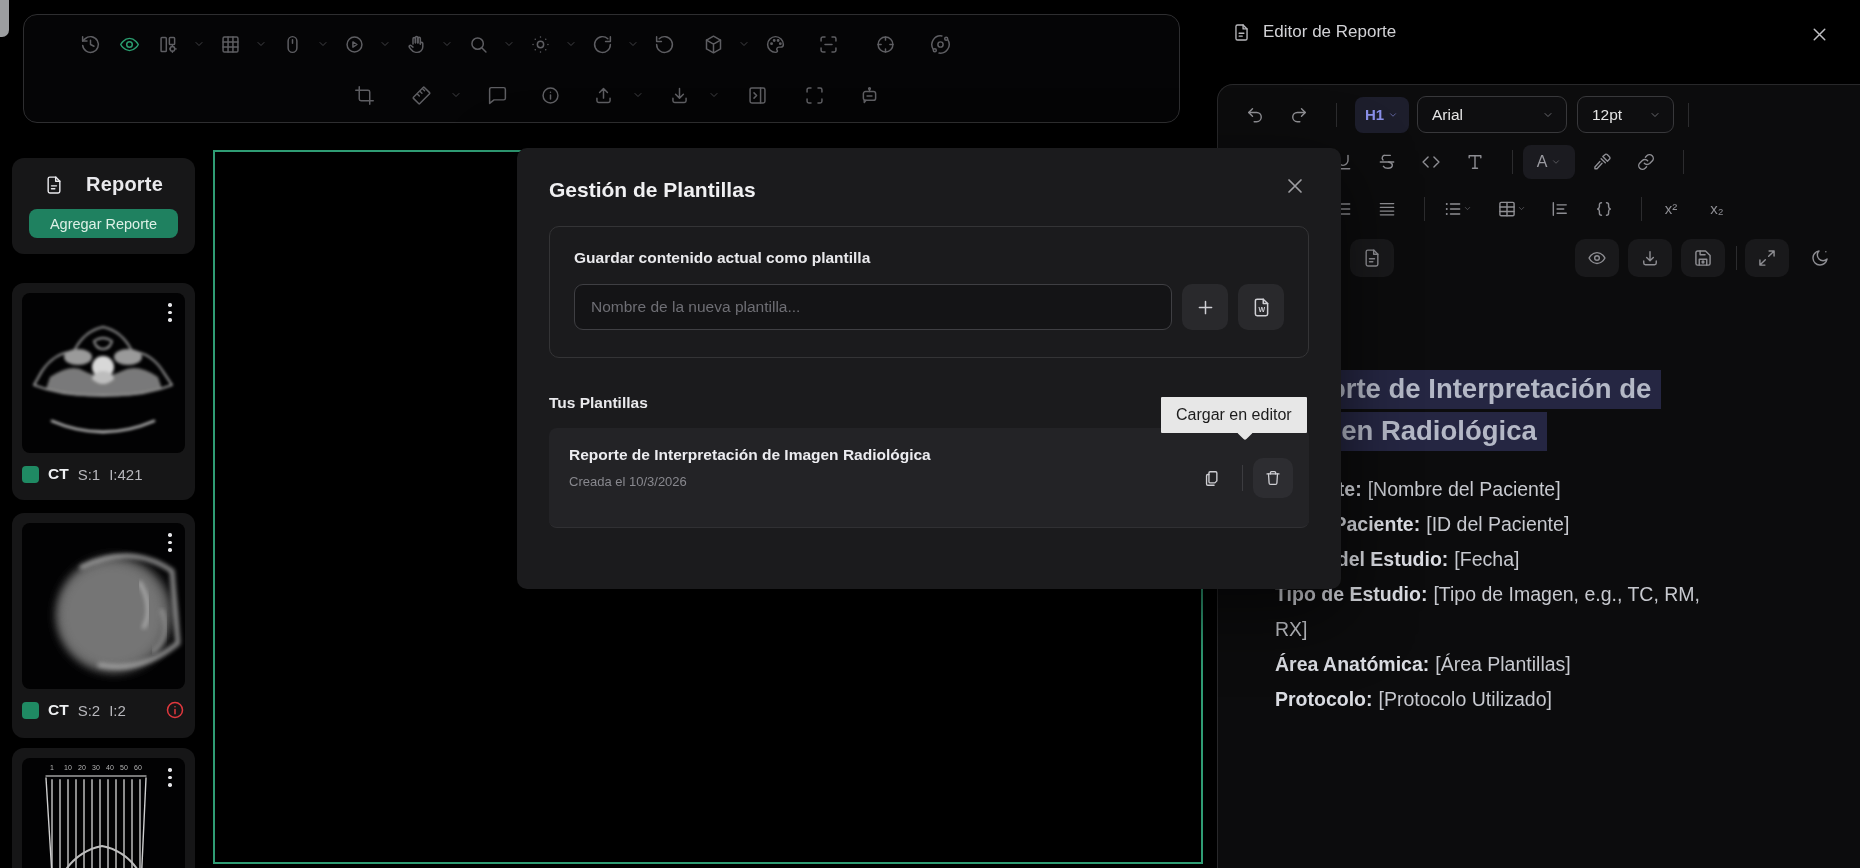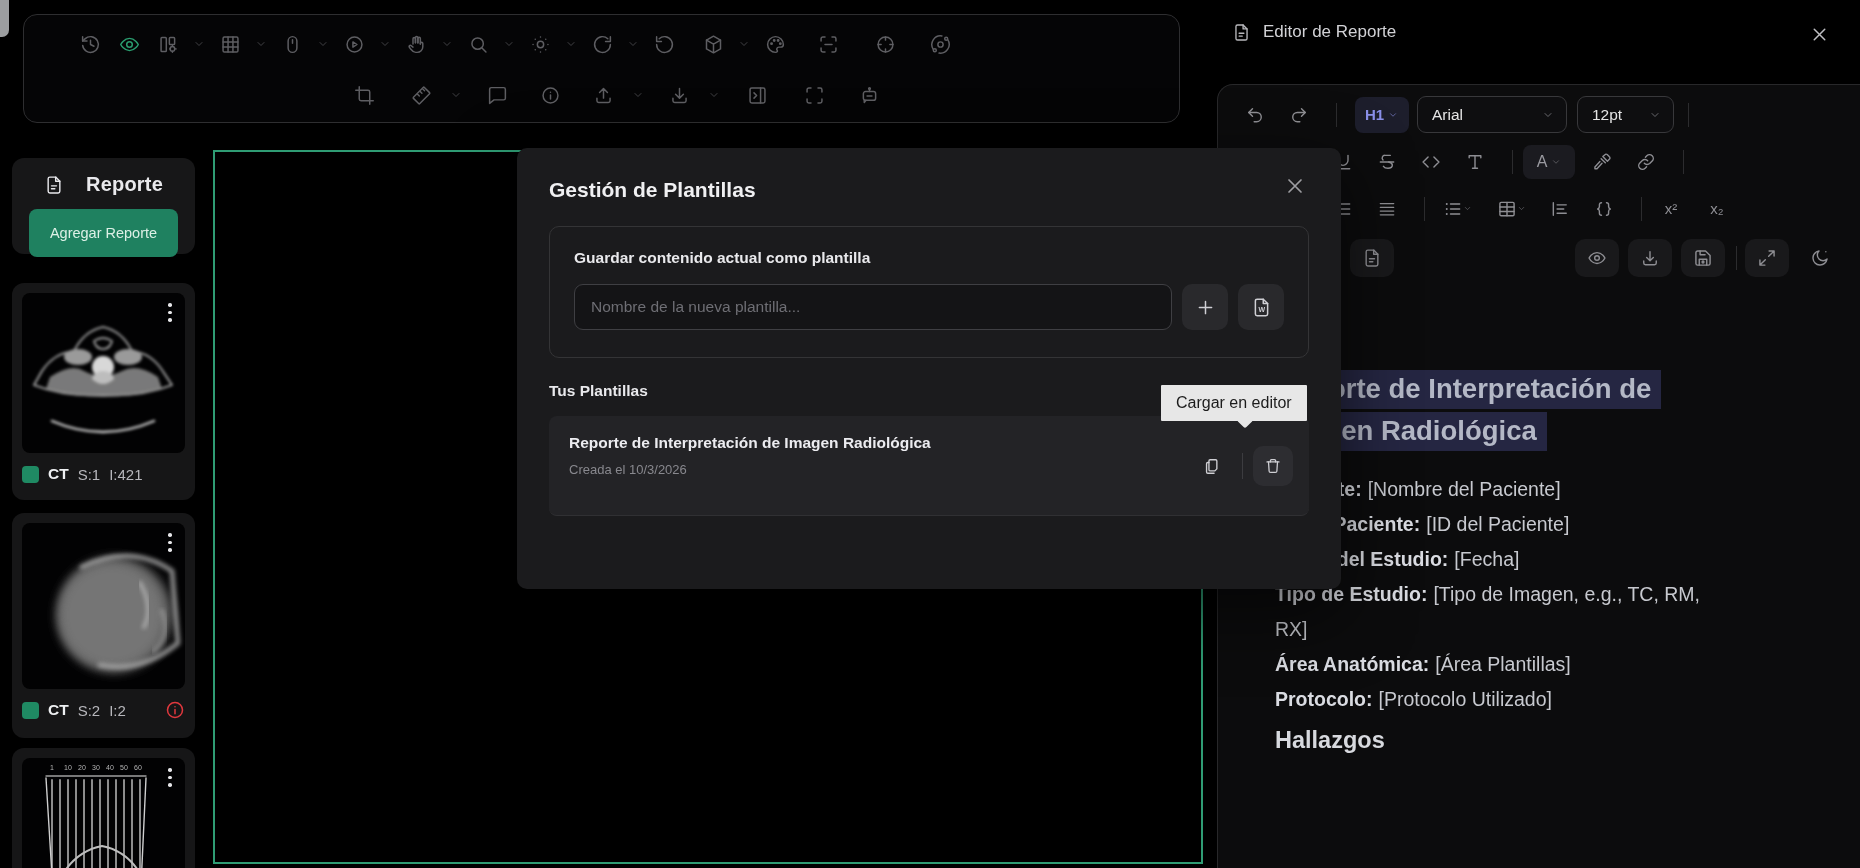--- a/index.html
+++ b/index.html
@@ -22,21 +22,21 @@
   .top-toolbar{position:absolute;left:23px;top:14px;width:1157px;height:109px;border:1px solid #2e2e30;border-radius:14px;background:#050506;z-index:30;}
   .tb-row{position:absolute;display:flex;align-items:center;}
   .tb1{left:48px;top:11px;gap:3px;}
   .tb2{left:322px;top:62px;gap:7px;}
   .green{color:#2a9d6f;}
 
   
   .report-card{position:absolute;left:12px;top:158px;width:183px;height:96px;background:#171718;border-radius:12px;z-index:5;}
   .rc-head{display:flex;align-items:center;justify-content:center;gap:22px;margin-top:15px;color:#e9e9ec;}
   .rc-head .ttl{font-size:20px;font-weight:bold;letter-spacing:.2px;}
-  .add-btn{display:block;margin:13px auto 0;width:149px;height:48px;border:0;border-radius:8px;background:#1f8160;color:#ddf0e6;font-size:14.5px;font-family:inherit;cursor:pointer;}
+  .add-btn{display:block;margin:13px auto 0;width:149px;height:29px;border:0;border-radius:8px;background:#1f8160;color:#ddf0e6;font-size:14.5px;font-family:inherit;cursor:pointer;}
 
   .thumb-card{position:absolute;left:12px;width:183px;background:#161617;border-radius:12px;padding:10px;z-index:5;}
   .thumb-img{position:relative;width:163px;height:160px;background:#020203;border-radius:8px;overflow:hidden;}
   .kebab{position:absolute;right:8px;top:10px;width:14px;height:30px;display:flex;flex-direction:column;align-items:center;gap:4px;cursor:pointer;}
   .kebab i{width:3.5px;height:3.5px;border-radius:50%;background:#e6e6e9;display:block;}
   .tlabel{display:flex;align-items:center;gap:9px;margin-top:9px;height:24px;color:#b7b7bc;font-size:15px;}
   .tlabel b{color:#eef0f2;font-size:15.5px;}
   .sq{width:17px;height:17px;border-radius:4px;background:#1f8a63;flex:none;}
   .warn{margin-left:auto;color:#e0383e;width:20px;height:20px;}
   .t1{top:283px;height:217px;}
@@ -85,21 +85,21 @@
   .modal{position:absolute;left:517px;top:148px;width:824px;height:441px;background:#1b1b1d;border-radius:10px;padding:30px 32px;z-index:40;box-shadow:0 24px 70px rgba(0,0,0,.6);}
   .m-title{margin:0;font-size:21px;font-weight:bold;color:#f0f0f2;}
   .m-close{position:absolute;right:34px;top:26px;color:#9d9da1;background:none;border:0;padding:0;cursor:pointer;}
   .m-close .i{width:24px;height:24px;}
   .save-box{margin-top:24px;border:1px solid #343436;border-radius:10px;padding:22px 24px;height:132px;}
   .save-label{font-size:15.5px;font-weight:bold;color:#e9e9ec;}
   .save-row{display:flex;align-items:center;gap:10px;margin-top:17px;}
   .tpl-input{flex:1;height:46px;background:#141416;border:1px solid #3f3f43;border-radius:9px;color:#e8e8e8;font-size:15.5px;padding:0 16px;font-family:inherit;outline:none;}
   .tpl-input::placeholder{color:#6e6e74;}
   .sqbtn{width:46px;height:46px;flex:none;border:0;border-radius:10px;background:#29292c;color:#cfcfd4;display:flex;align-items:center;justify-content:center;cursor:pointer;}
-  .tus{margin-top:24px;font-size:15.5px;font-weight:bold;color:#e9e9ec;}
+  .tus{margin-top:36px;font-size:15.5px;font-weight:bold;color:#e9e9ec;}
   .tpl-row{position:relative;margin-top:16px;height:100px;background:#232326;border-radius:8px;padding:18px 20px;border-bottom:1px solid #303033;}
   .tpl-name{font-size:15.5px;font-weight:bold;color:#ececf0;}
   .tpl-date{font-size:13px;color:#88888e;margin-top:10px;}
   .tpl-actions{position:absolute;right:16px;top:30px;display:flex;align-items:center;}
   .act-btn{width:40px;height:40px;border:0;border-radius:10px;background:none;color:#cfcfd4;display:flex;align-items:center;justify-content:center;cursor:pointer;}
   .act-div{width:1px;height:26px;background:#3c3c40;margin:0 10px;}
   .trash-btn{background:#2d2d31;}
   .tooltip{position:absolute;left:612px;top:-31px;background:#e7e7e7;color:#1c1c1c;font-size:16px;padding:9px 15px;border-radius:1px;white-space:nowrap;}
   .tooltip::after{content:'';position:absolute;left:78px;bottom:-5px;width:12px;height:12px;background:#e7e7e7;transform:rotate(45deg);border-radius:2px;}
 </style>
@@ -668,21 +668,20 @@
       <div class="doc">
         <h1 class="doc-title"><span class="hl">Reporte de Interpretación de Imagen Radiológica</span></h1>
         <div class="fields">
           <p class="fld"><strong>Paciente:</strong><span>[Nombre del Paciente]</span></p>
           <p class="fld"><strong>ID del Paciente:</strong><span>[ID del Paciente]</span></p>
           <p class="fld"><strong>Fecha del Estudio:</strong><span>[Fecha]</span></p>
           <p class="fld"><strong>Tipo de Estudio:</strong><span>[Tipo de Imagen, e.g., TC, RM, RX]</span></p>
           <p class="fld"><strong>Área Anatómica:</strong><span>[Área Plantillas]</span></p>
           <p class="fld"><strong>Protocolo:</strong><span>[Protocolo Utilizado]</span></p>
         </div>
-        <h2>Hallazgos</h2>
       </div>
     </div>
   </section>
 
   <div class="modal">
     <h3 class="m-title">Gestión de Plantillas</h3>
     <button class="m-close">
         <svg class="i" viewBox="0 0 24 24">
           <path d="m6 6 12 12M18 6 6 18"></path>
         </svg>

